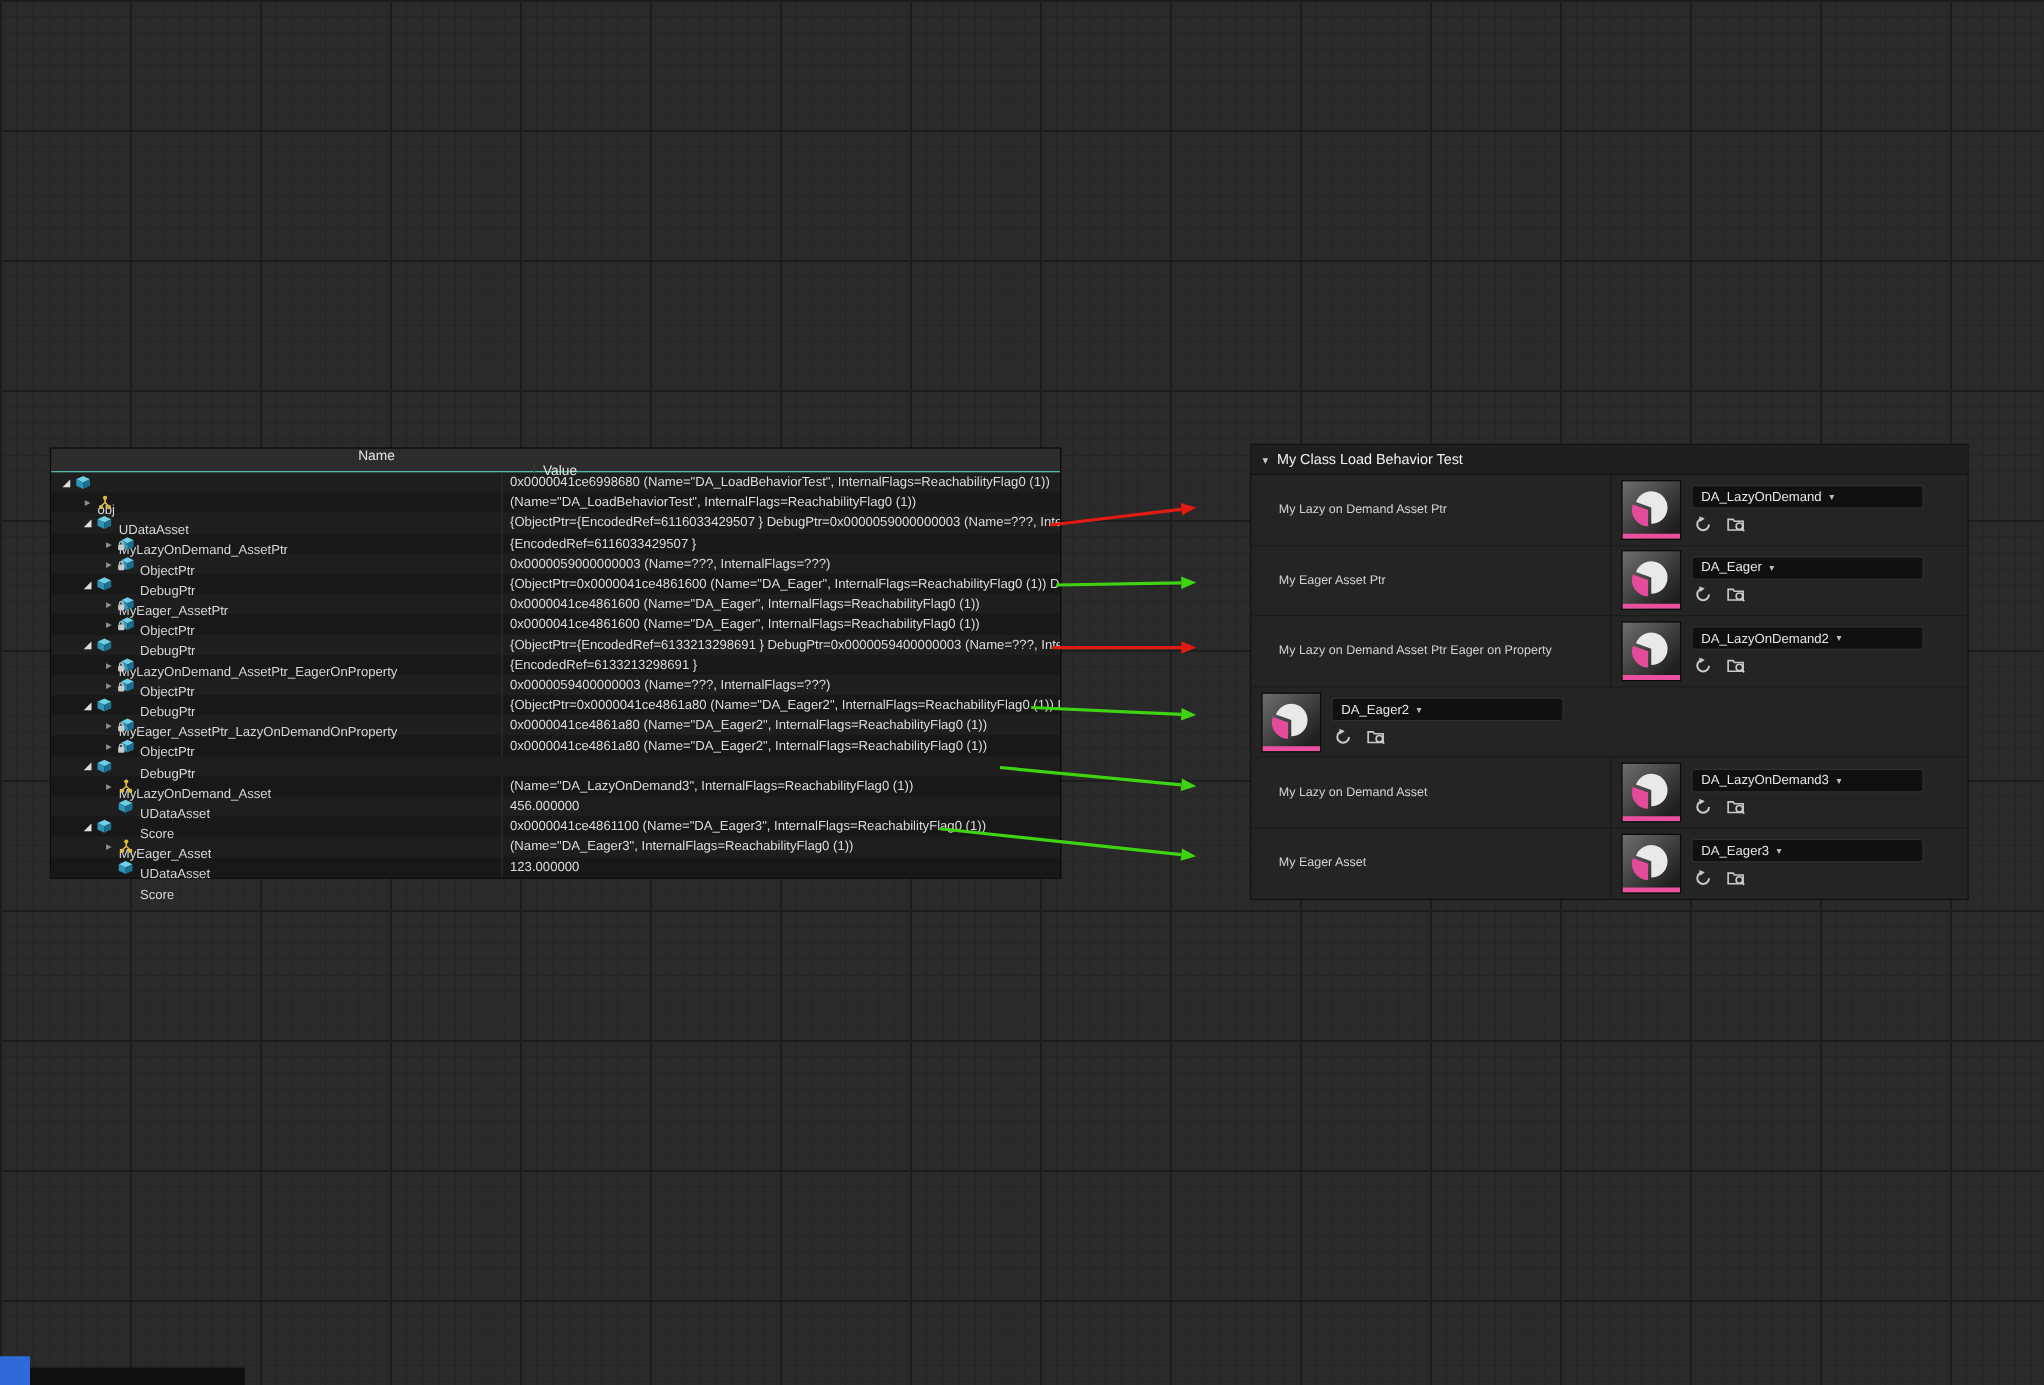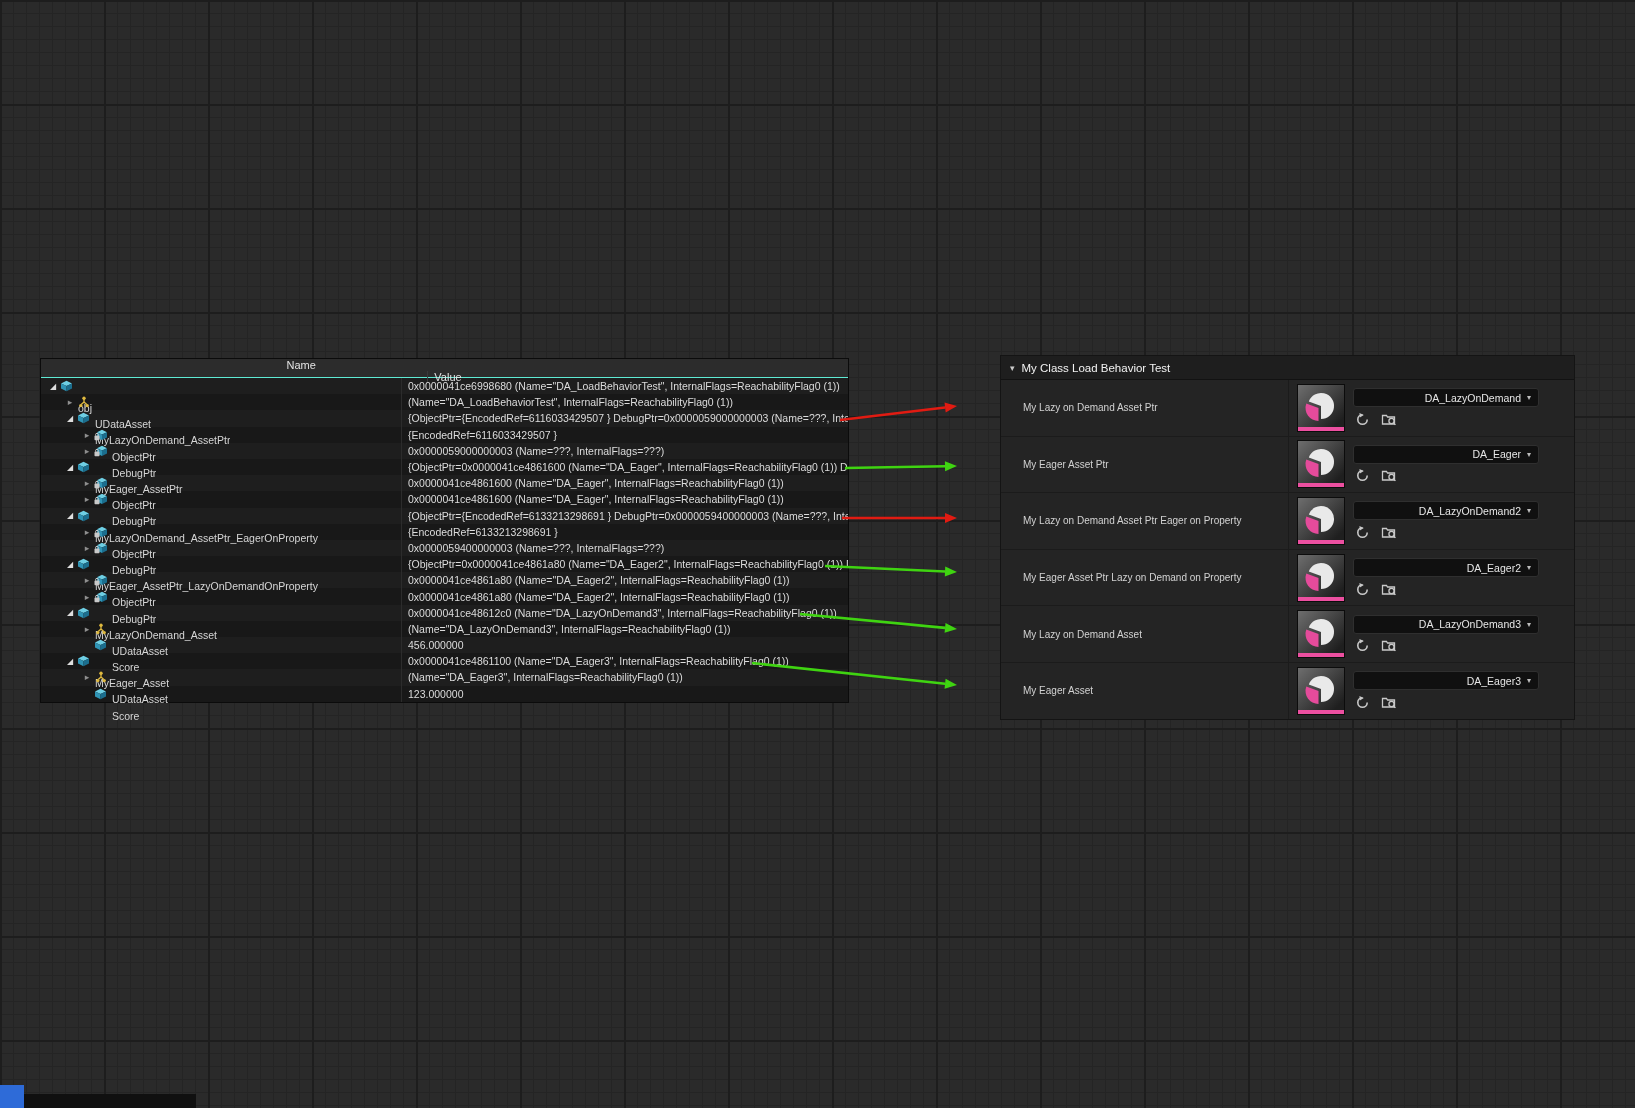--- a/index.html
+++ b/index.html
@@ -45,21 +45,21 @@
   }
   .dp-header{height:23px;background:#1e1e1e;display:flex;align-items:center;padding-left:9px;border-bottom:1px solid #121212;cursor:pointer;}
   .dp-header .tri{color:#c9c9c9;font-size:9px;margin-right:7px;}
   .dp-header .title{font-weight:normal;color:#f2f2f2;font-size:11.5px;}
   .dp-row{display:flex;height:55.6px;border-bottom:1px solid #1b1b1b;}
   .dp-row:last-child{border-bottom:none;}
   .dp-label{width:288px;flex:none;display:flex;align-items:center;padding-left:22px;box-sizing:border-box;color:#d2d2d2;font-size:10px;border-right:1px solid #1b1b1b;overflow:hidden;white-space:nowrap;}
   .dp-value{flex:1;display:flex;align-items:center;padding-left:8px;}
   .thumb{width:46px;height:46px;flex:none;border:1px solid #0c0c0c;line-height:0;cursor:pointer;}
   .ctrl{margin-left:8px;display:flex;flex-direction:column;gap:4px;}
-  .combo{display:flex;align-items:center;justify-content:flex-end;width:186px;height:19px;background:#101010;border:1px solid #2f2f2f;border-radius:3px;padding:0 7px;box-sizing:border-box;color:#e6e6e6;font-size:10.5px;cursor:pointer;}
+  .combo{display:flex;align-items:center;justify-content:flex-start;width:186px;height:19px;background:#101010;border:1px solid #2f2f2f;border-radius:3px;padding:0 7px;box-sizing:border-box;color:#e6e6e6;font-size:10.5px;cursor:pointer;}
   .combo .chev{color:#bdbdbd;font-size:8px;margin-left:6px;}
   .mini-icons{display:flex;gap:9px;align-items:center;}
   .mini-btn{width:18px;height:16px;display:inline-flex;align-items:center;justify-content:center;cursor:pointer;line-height:0;}
 
   
   #arrows{position:absolute;left:0;top:0;z-index:40;pointer-events:none;}
 
   
   .corner-blue{position:absolute;left:0;top:1085px;width:24px;height:23px;background:#2e6bd8;z-index:5;}
   .corner-strip{position:absolute;left:24px;top:1094px;width:172px;height:14px;background:#101010;z-index:5;}
@@ -293,21 +293,20 @@
             <span class="wt-exp open">◢</span>
             <span class="wt-icon">
               <svg width="13" height="12" viewBox="0 0 13 12">
                 <path d="M6.5 0.8 L12 3.4 L6.5 6 L1 3.4 Z" fill="#6ecfe4"></path>
                 <path d="M1 3.4 L6.5 6 L6.5 11.2 L1 8.6 Z" fill="#2f94b5"></path>
                 <path d="M12 3.4 L6.5 6 L6.5 11.2 L12 8.6 Z" fill="#1b6e8e"></path>
               </svg>
             </span>
             <span class="wt-nametext">MyLazyOnDemand_Asset</span>
           </div>
-          <div class="wt-value">0x0000041ce48612c0 (Name="DA_LazyOnDemand3", InternalFlags=ReachabilityFlag0 (1))</div>
         </div>
         <div class="wt-row">
           <div class="wt-name" style="padding-left: 40px;">
             <span class="wt-exp closed">▸</span>
             <span class="wt-icon">
               <svg width="12" height="12" viewBox="0 0 12 12">
                 <path d="M6 3 V6 M6 6 L3.2 8.6 M6 6 L8.8 8.6" stroke="#dfb93f" stroke-width="1.3" fill="none"></path>
                 <circle cx="6" cy="2.2" r="1.7" fill="#dfb93f"></circle>
                 <circle cx="2.8" cy="9.6" r="1.7" fill="#dfb93f"></circle>
                 <circle cx="9.2" cy="9.6" r="1.7" fill="#dfb93f"></circle>
@@ -491,21 +490,20 @@
                     <path d="M1.5 3.5 h4 l1 1.5 h7 v7 h-12 Z" fill="none" stroke="#c9c9c9" stroke-width="1.3"></path>
                     <circle cx="10.5" cy="9" r="2.6" fill="none" stroke="#c9c9c9" stroke-width="1.3"></circle>
                     <path d="M12.4 10.9 L14.4 12.9" stroke="#c9c9c9" stroke-width="1.3"></path>
                   </svg>
                 </span>
               </div>
             </div>
           </div>
         </div>
         <div class="dp-row">
-          <div class="dp-label">My Eager Asset Ptr Lazy on Demand on Property</div>
           <div class="dp-value">
             <div class="thumb"><svg width="46" height="46" viewBox="0 0 46 46">
                 <defs>
                   <linearGradient id="tg3" x1="0" y1="0" x2="1" y2="1">
                     <stop offset="0" stop-color="#6e6e6e"></stop>
                     <stop offset="0.85" stop-color="#1f1f1f"></stop>
                   </linearGradient>
                 </defs>
                 <rect width="46" height="46" fill="url(#tg3)"></rect>
                 <path d="M23 21 L23 34 A13 13 0 1 0 10.8 16.6 Z" fill="#e9e9e9"></path>

